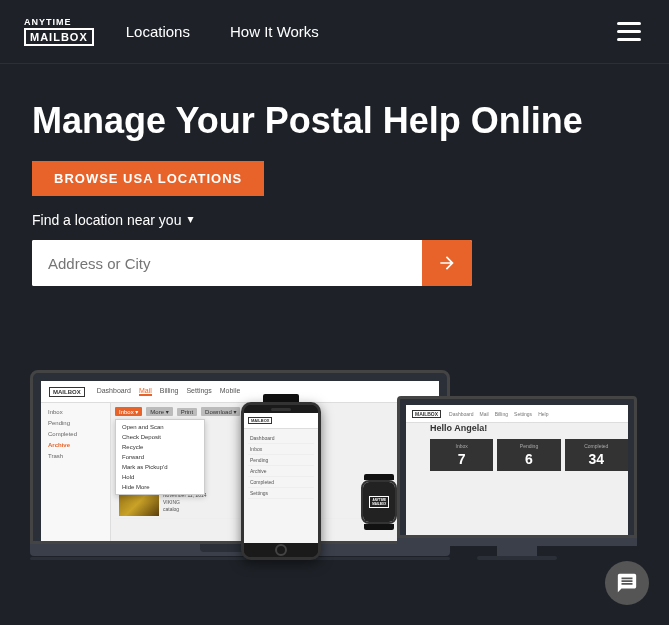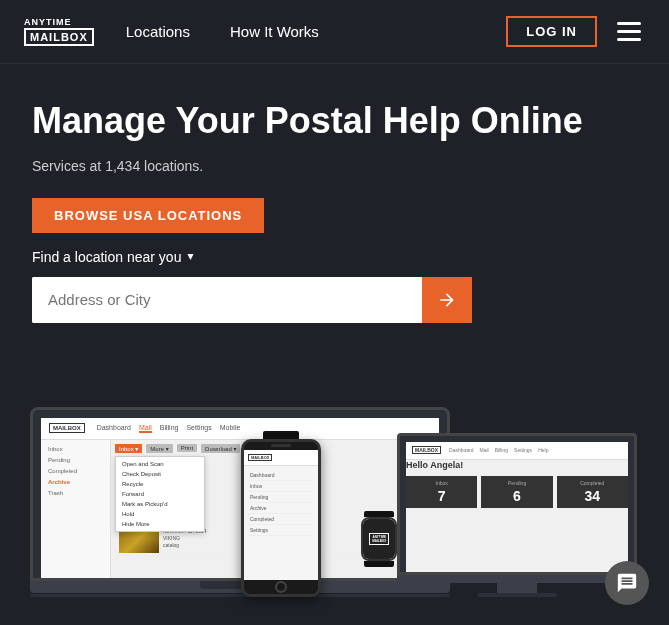--- a/index.html
+++ b/index.html
@@ -414,20 +414,21 @@
     }
     .monitor-nav-items {
       display: flex;
       gap: 6px;
     }
     .monitor-nav-item {
       font-size: 5px;
       color: #777;
     }
     .monitor-content {
+      margin-left: 24px;
     }
     .monitor-hello {
       font-size: 9px;
       font-weight: bold;
       color: #333;
       margin-bottom: 6px;
     }
     .monitor-stats {
       display: flex;
       gap: 4px;
@@ -533,33 +534,31 @@
 <nav>
   <div class="logo-box">
     <span class="logo-anytime">ANYTIME</span>
     <span class="logo-mailbox">MAILBOX</span>
   </div>
   <div class="nav-links">
     <a class="nav-link" href="#">Locations</a>
     <a class="nav-link" href="#">How It Works</a>
   </div>
   <div class="nav-right">
-    <button class="login-btn">LOG IN</button>
     <div class="hamburger">
       <span></span>
       <span></span>
       <span></span>
     </div>
   </div>
 </nav>
 
 <div class="hero">
   <h1>Manage Your Postal Help Online</h1>
   <div class="hero-sub">
-    <div>Services at 1,434 locations.</div>
   </div>
   <button class="browse-btn">BROWSE USA LOCATIONS</button>
   <div class="find-location">
     <span>Find a location near you</span>
     <span class="arrow-down">▾</span>
   </div>
   <div class="search-bar">
     <input class="search-input" type="text" placeholder="Address or City" style="">
     <button class="search-btn">
       <svg width="20" height="20" viewBox="0 0 24 24">

